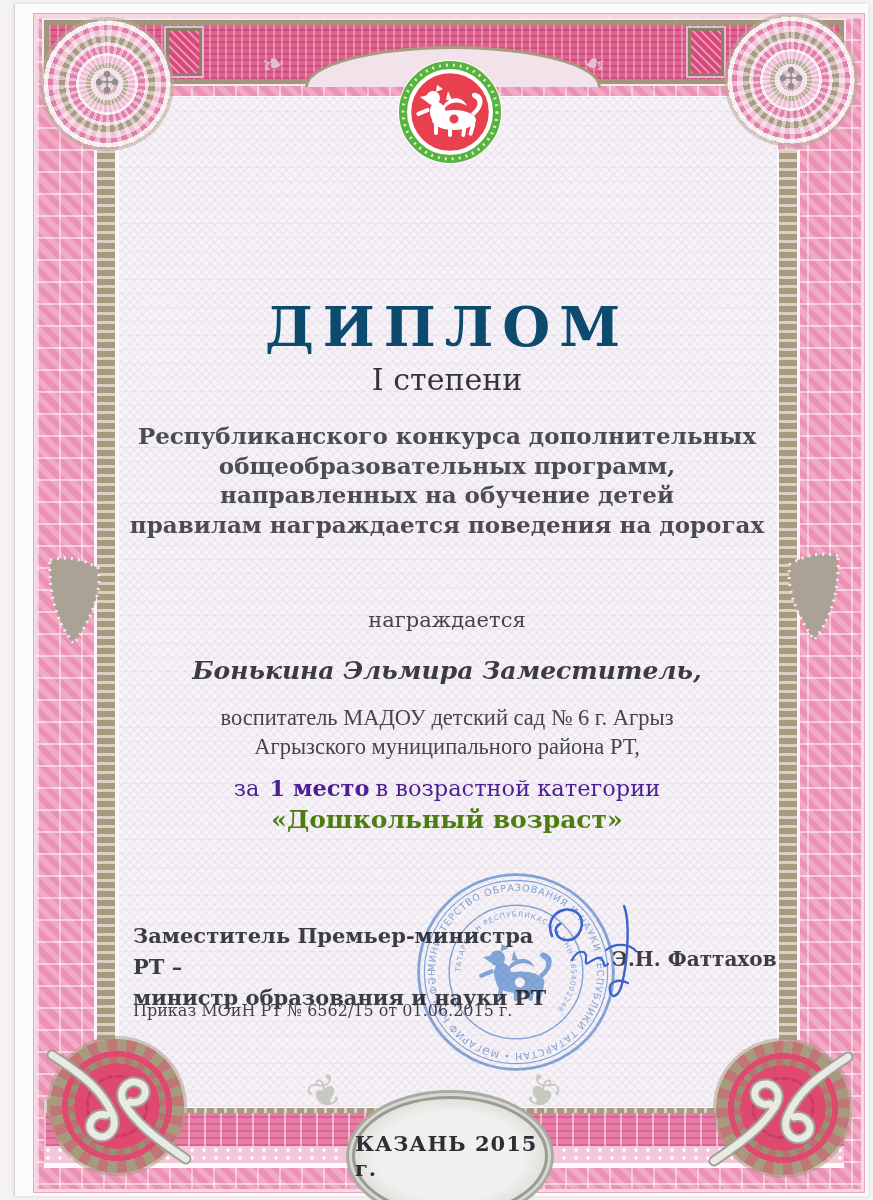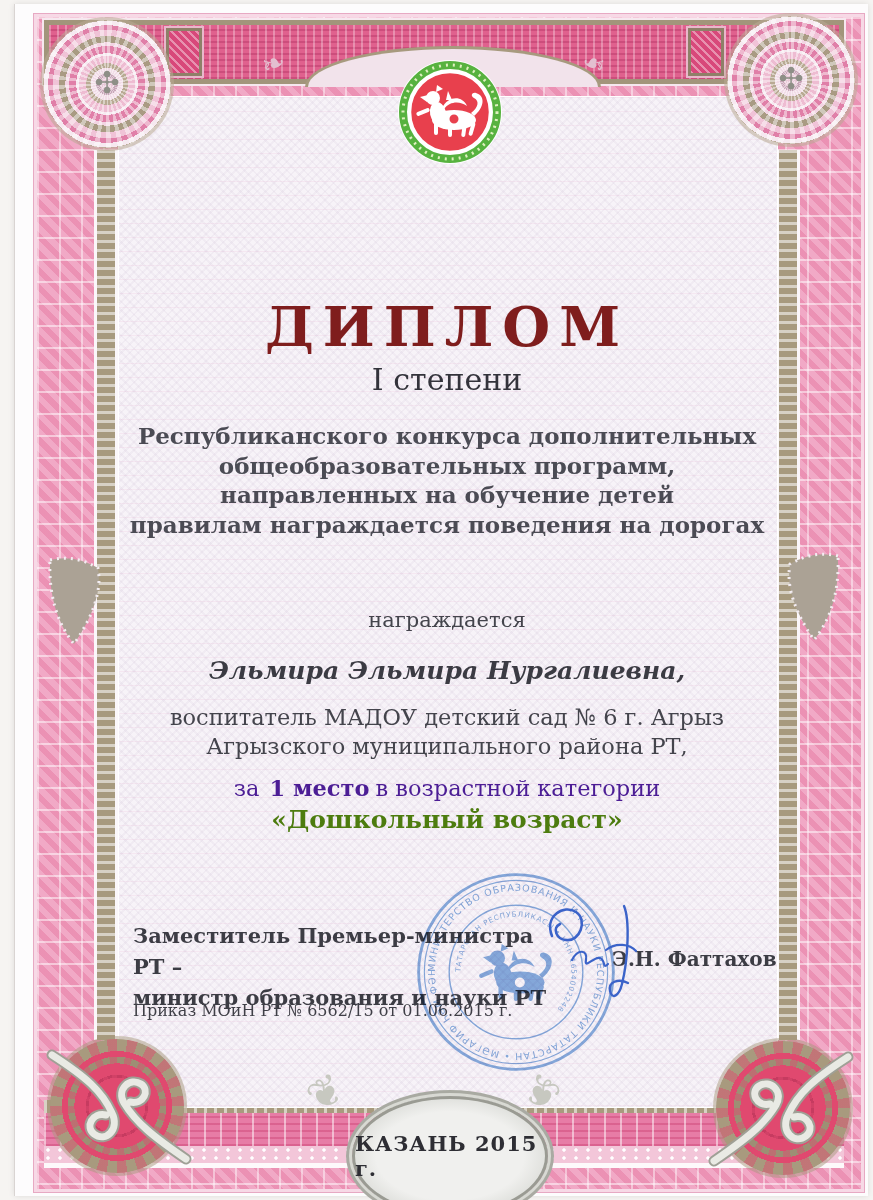--- a/index.html
+++ b/index.html
@@ -113,26 +113,26 @@
   .leaf{position:absolute;z-index:4;font-size:42px;line-height:1;color:#c7c8c0;}
   .leaf.l1{left:308px;top:1072px;transform:rotate(-30deg);}
   .leaf.l2{left:524px;top:1072px;transform:scaleX(-1) rotate(-30deg);}
 
   
   .emblem{position:absolute;left:395px;top:57px;width:110px;height:110px;z-index:4;}
 
   
   .txt{position:absolute;left:118px;width:658px;text-align:center;color:#3a3a42;z-index:5;}
   .ministry{top:198px;font-size:17.5px;font-weight:bold;line-height:25px;letter-spacing:.6px;color:#3c3c44;}
-  .title{top:294px;font-size:55px;font-weight:bold;letter-spacing:9px;color:#7f1d1d;}
+  .title{top:294px;font-size:55px;font-weight:bold;letter-spacing:9px;color:#0c4a6e;}
   .degree{top:362px;font-size:30px;color:#33333b;}
   .competition{top:421px;font-size:23px;font-weight:bold;line-height:29.5px;color:#4b4b54;}
   .awarded{top:608px;font-size:21px;color:#44444c;}
   .r-name{top:656px;font-size:25px;font-weight:bold;font-style:italic;color:#3b3b43;}
-  .r-pos{top:703px;font-size:22.5px;line-height:29px;color:#44444c;}
+  .r-pos{top:703px;font-size:22.5px;line-height:29px;color:#44444c;font-family:Liberation Serif, serif;}
   .award-line{top:775px;font-size:22.5px;color:#4c1d95;}
   .award-line .place{font-weight:bold;margin:0 6px 0 10px;}
   .category{top:805px;font-size:25px;font-weight:bold;color:#4d7c0f;}
   .sig-title{position:absolute;left:133px;top:920px;width:420px;text-align:left;z-index:5;
       font-size:21px;font-weight:bold;line-height:31px;color:#3c3c44;}
   .sig-name{position:absolute;left:612px;top:947px;z-index:7;
       font-size:20px;font-weight:bold;color:#3c3c44;}
   .order-line{position:absolute;left:133px;top:1001px;z-index:5;
       font-size:16px;color:#3f3f47;}
 
@@ -240,21 +240,21 @@
   <div class="txt degree">I степени</div>
 
   <div class="txt competition">
     <div>Республиканского конкурса дополнительных</div>
     <div>общеобразовательных программ,</div>
     <div>направленных на обучение детей</div>
     <div>правилам награждается поведения на дорогах</div>
   </div>
 
   <div class="txt awarded">награждается</div>
-  <div class="txt r-name">Эльмира Эльмира Нургалиевна,</div>
+  <div class="txt r-name">Бонькина Эльмира Заместитель,</div>
 
   <div class="txt r-pos">
     <div>воспитатель МАДОУ детский сад № 6 г. Агрыз</div>
     <div>Агрызского муниципального района РТ,</div>
   </div>
 
   <div class="txt award-line">
     <span>за</span><span class="place">1 место</span><span>в возрастной категории</span>
   </div>
   <div class="txt category">«Дошкольный возраст»</div>

